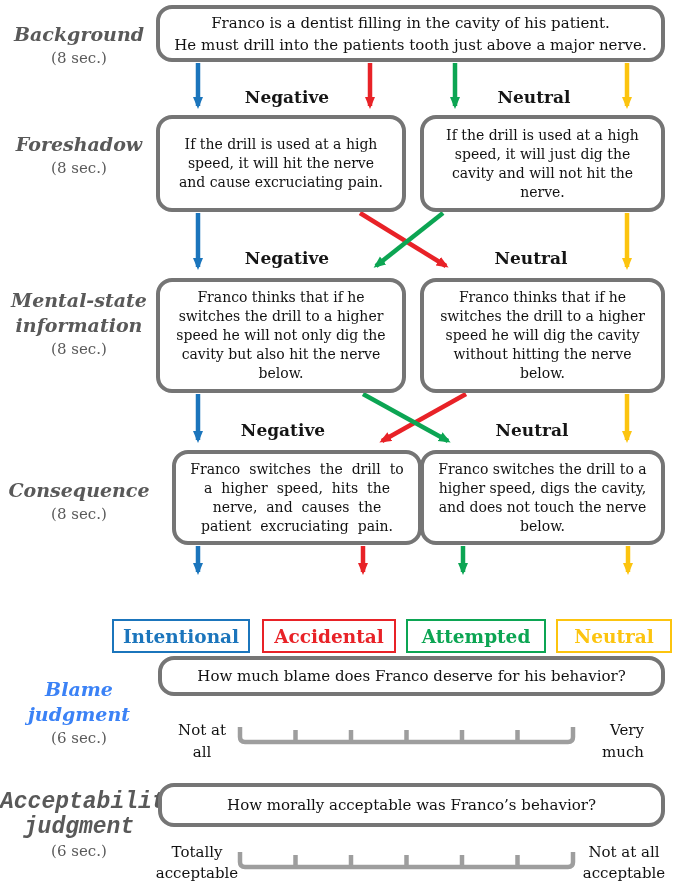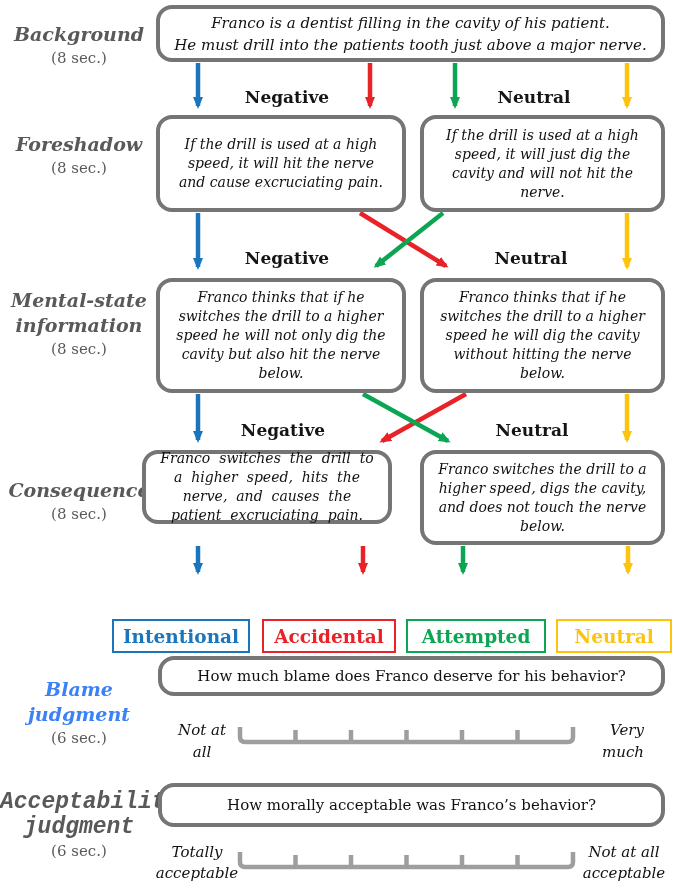--- a/index.html
+++ b/index.html
@@ -1,21 +1,21 @@
 <!DOCTYPE html>
 <html><head>
 <meta charset="utf-8">
 <style>
   html,body{margin:0;padding:0;background:#fff;}
   .canvas{
     position:relative;width:675px;height:884px;background:#fff;overflow:hidden;
     font-family:"DejaVu Serif","Liberation Serif",serif;
   }
   svg.layer{position:absolute;left:0;top:0;}
-  .pre{white-space:pre-line;font-style:italic;}
+  .pre{white-space:pre-line;}
   .stage{
     position:absolute;left:0;width:158px;text-align:center;line-height:25px;
   }
   .stage .stage-name{font-weight:bold;font-style:italic;font-size:19px;display:block;}
   .stage .stage-dur{font-size:15px;display:block;line-height:22px;}
   .stage.wide .stage-name{font-size:23px;font-family:Liberation Mono, monospace;}
   .sbox{
     position:absolute;background:#fff;border:4px solid #757575;border-radius:16px;
     display:flex;align-items:center;justify-content:center;text-align:center;
     font-size:14px;line-height:19px;color:#111;box-sizing:border-box;padding:2px 8px;
@@ -138,21 +138,21 @@
 switches the drill to a higher
 speed he will not only dig the
 cavity but also hit the nerve
 below.</div>
   <div class="sbox pre" style="left:420px;top:278px;width:245px;height:115px;">Franco thinks that if he
 switches the drill to a higher
 speed he will dig the cavity
 without hitting the nerve
 below.</div>
 
-  <div class="sbox pre spread" style="left:142px;top:450px;width:250px;height:74px;">Franco switches the drill to
+  <div class="sbox pre spread" style="left:172px;top:450px;width:250px;height:95px;">Franco switches the drill to
 a higher speed, hits the
 nerve, and causes the
 patient excruciating pain.</div>
   <div class="sbox pre" style="left:420px;top:450px;width:245px;height:95px;">Franco switches the drill to a
 higher speed, digs the cavity,
 and does not touch the  nerve
 below.</div>
 
   <span class="hdr" style="left:287px;top:87px;">Negative</span>
   <span class="hdr" style="left:534px;top:87px;">Neutral</span>

